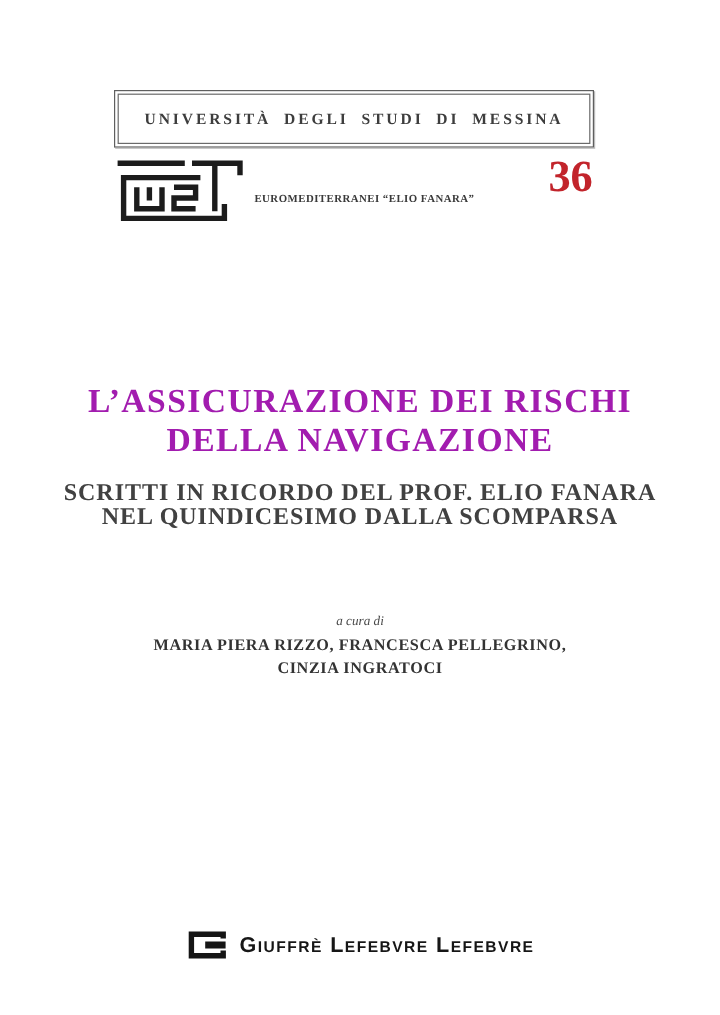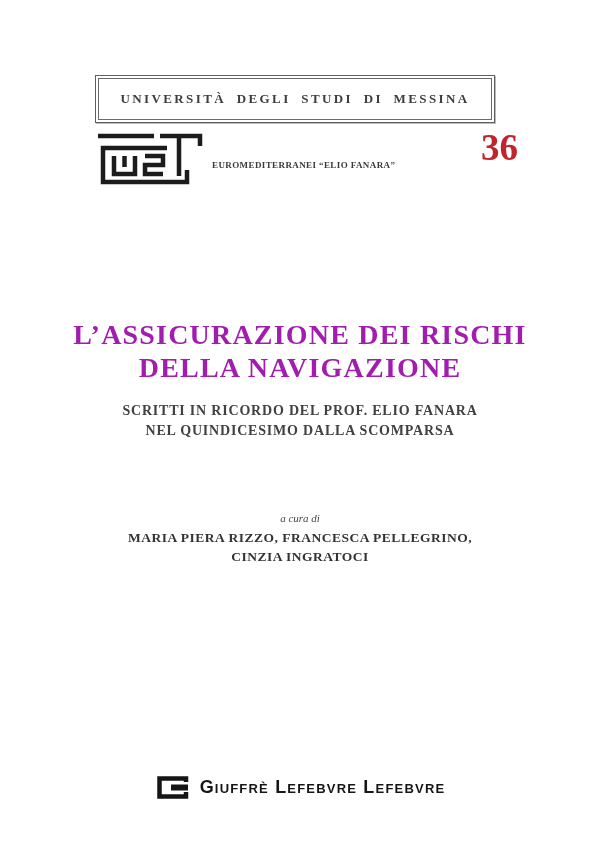--- a/index.html
+++ b/index.html
@@ -29,34 +29,34 @@
     color:#3d3d3d;white-space:nowrap;
   }
   
   .cust-logo{position:absolute;left:97px;top:132px;}
   .centre-name{
     position:absolute;left:212px;top:159px;
     font-weight:bold;font-size:9px;line-height:13px;letter-spacing:.4px;
     color:#3a3a3a;white-space:nowrap;
   }
   .volume{
-    position:absolute;left:481px;top:126px;
+    position:absolute;left:457px;top:126px;
     font-weight:bold;font-size:37px;color:#c2242b;
   }
   
   .title{
     position:absolute;left:0;top:318px;width:600px;margin:0;
     text-align:center;
     font-weight:bold;font-size:28px;line-height:33px;letter-spacing:1.2px;
     color:#a21caf;
   }
   .subtitle{
     position:absolute;left:0;top:401px;width:600px;
     text-align:center;
-    font-weight:bold;font-size:14px;line-height:20px;letter-spacing:.8px;
+    font-weight:bold;font-size:20px;line-height:20px;letter-spacing:.8px;
     color:#414141;
   }
   
   .editors{position:absolute;left:0;top:488px;width:600px;text-align:center;}
   .cura{font-style:italic;font-size:11px;color:#474747;margin-bottom:4px;margin-top:24px;}
   .editor-names{
     font-weight:bold;font-size:13.5px;line-height:19px;letter-spacing:.5px;
     color:#333333;
   }
   

